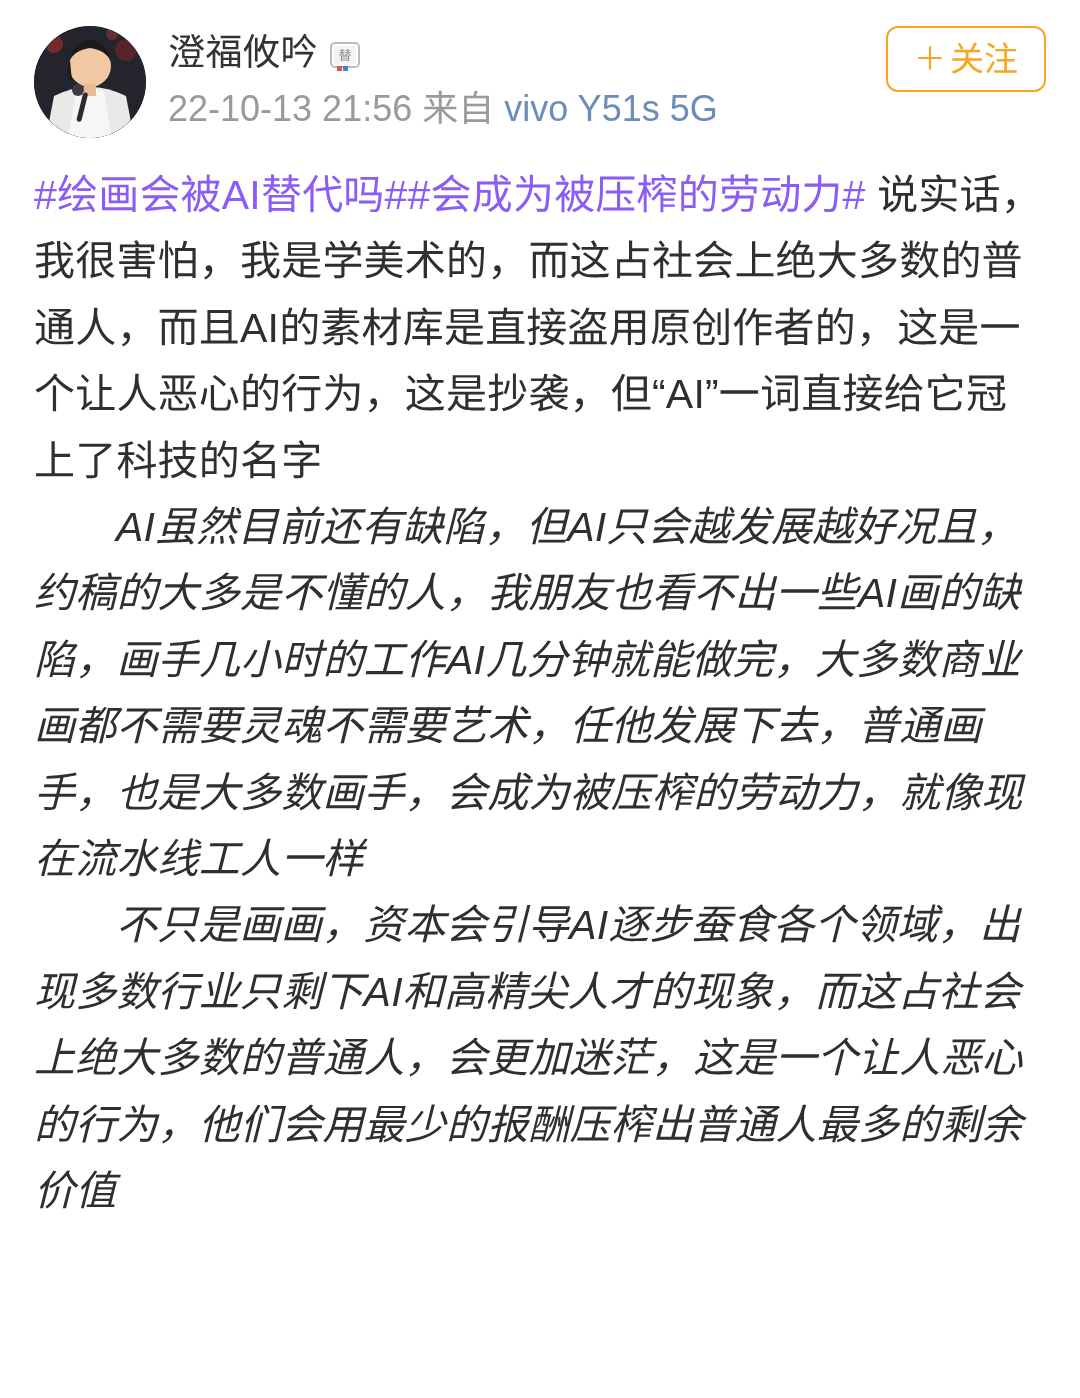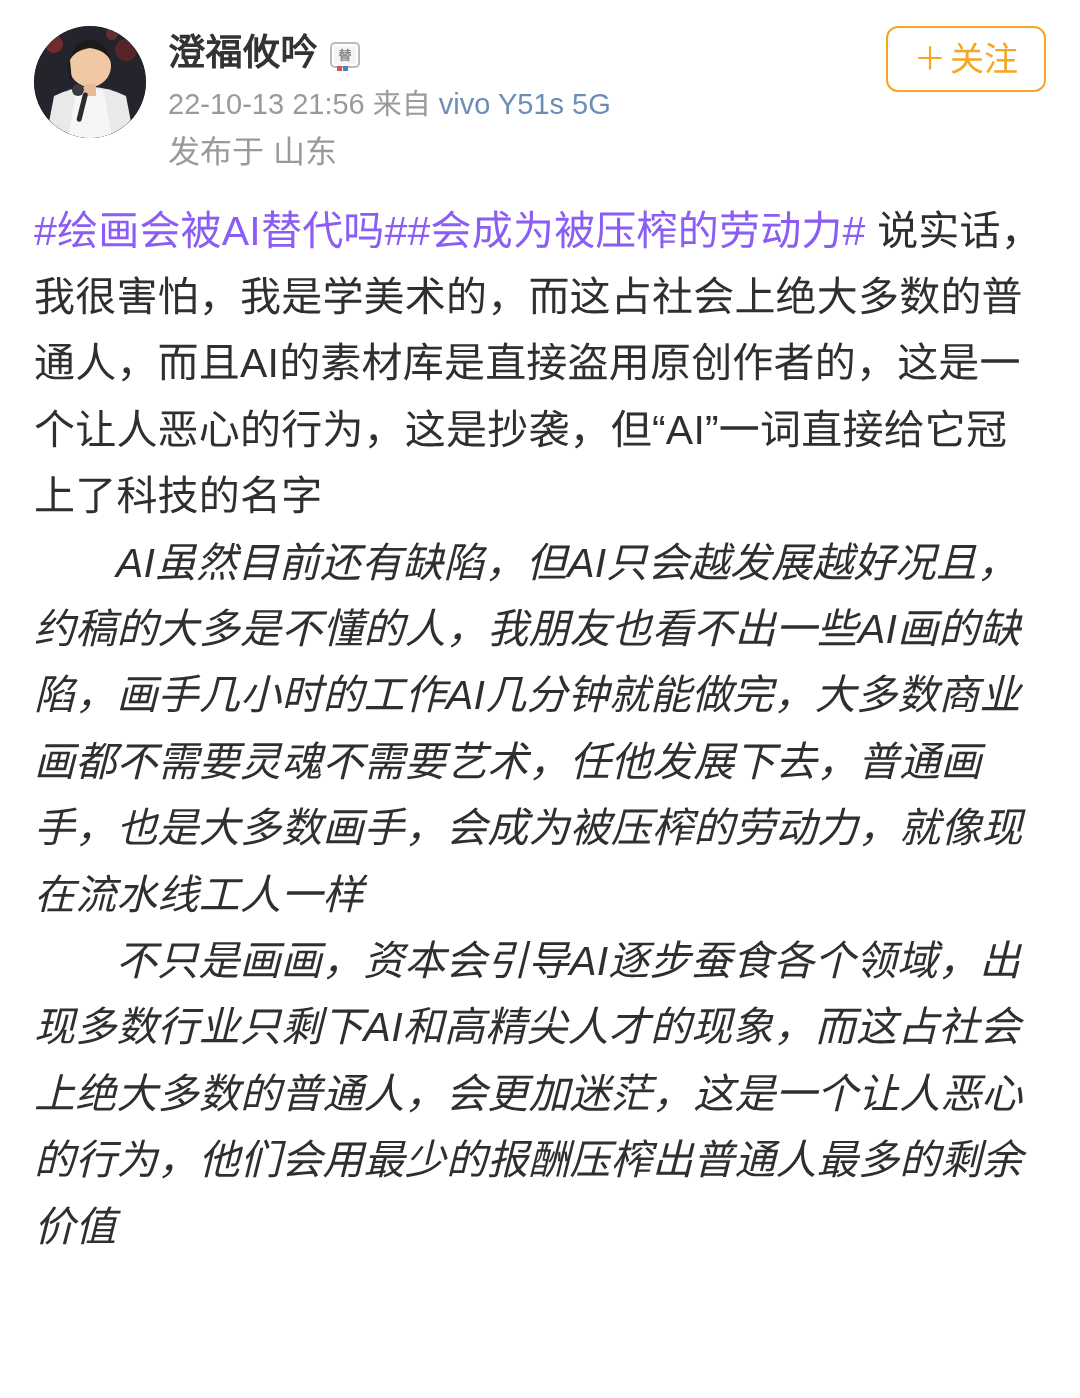--- a/index.html
+++ b/index.html
@@ -34,42 +34,41 @@
   }
   .avatar svg { display: block; width: 112px; height: 112px; }
   .headtext {
     margin-left: 22px;
     flex: 1 1 auto;
     padding-top: 4px;
   }
   .nameline {
     display: flex;
     align-items: center;
-    font-weight: bold;
   }
   .username {
     font-size: 37px;
     color: #333333;
     line-height: 1.25;
     letter-spacing: 0.5px;
   }
   .badge {
     display: inline-flex;
     align-items: center;
     justify-content: center;
     width: 34px;
     height: 34px;
     margin-left: 10px;
     position: relative;
     top: 2px;
   }
   .badge svg { width: 34px; height: 34px; display: block; }
   .metaline {
     margin-top: 10px;
-    font-size: 29px;
+    font-size: 36px;
     color: #9a9a9a;
     line-height: 1.3;
     white-space: nowrap;
   }
   .metaline .src {
     color: #6b8db8;
   }
   .locline {
     margin-top: 8px;
     font-size: 32px;
@@ -159,21 +158,20 @@
           </svg>
         </span>
       </div>
 
       <div class="metaline">
         <span>22-10-13 21:56</span>
         <span>来自</span>
         <span class="src">vivo Y51s 5G</span>
       </div>
 
-      <div class="locline">发布于 山东</div>
     </div>
   </div>
 
   <div class="follow-btn">
     <span class="plus">＋</span>
     <span>关注</span>
   </div>
 
   <div class="content">
     <p class="para"><span class="topic">#绘画会被AI替代吗#</span><span class="topic">#会成为被压榨的劳动力#</span><span> 说实话，我很害怕，我是学美术的，而这占社会上绝大多数的普通人，而且AI的素材库是直接盗用原创作者的，这是一个让人恶心的行为，这是抄袭，但“AI”一词直接给它冠上了科技的名字</span></p>

